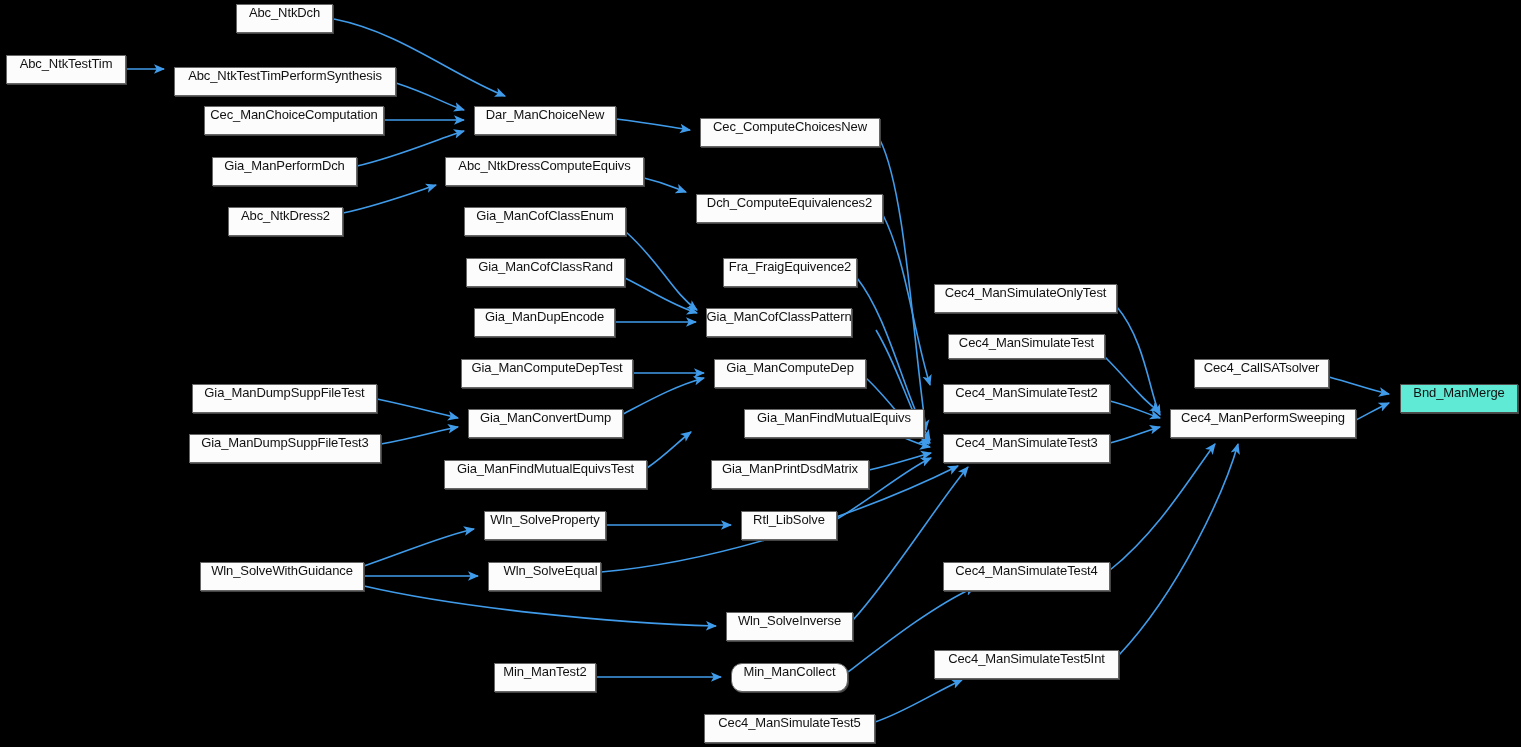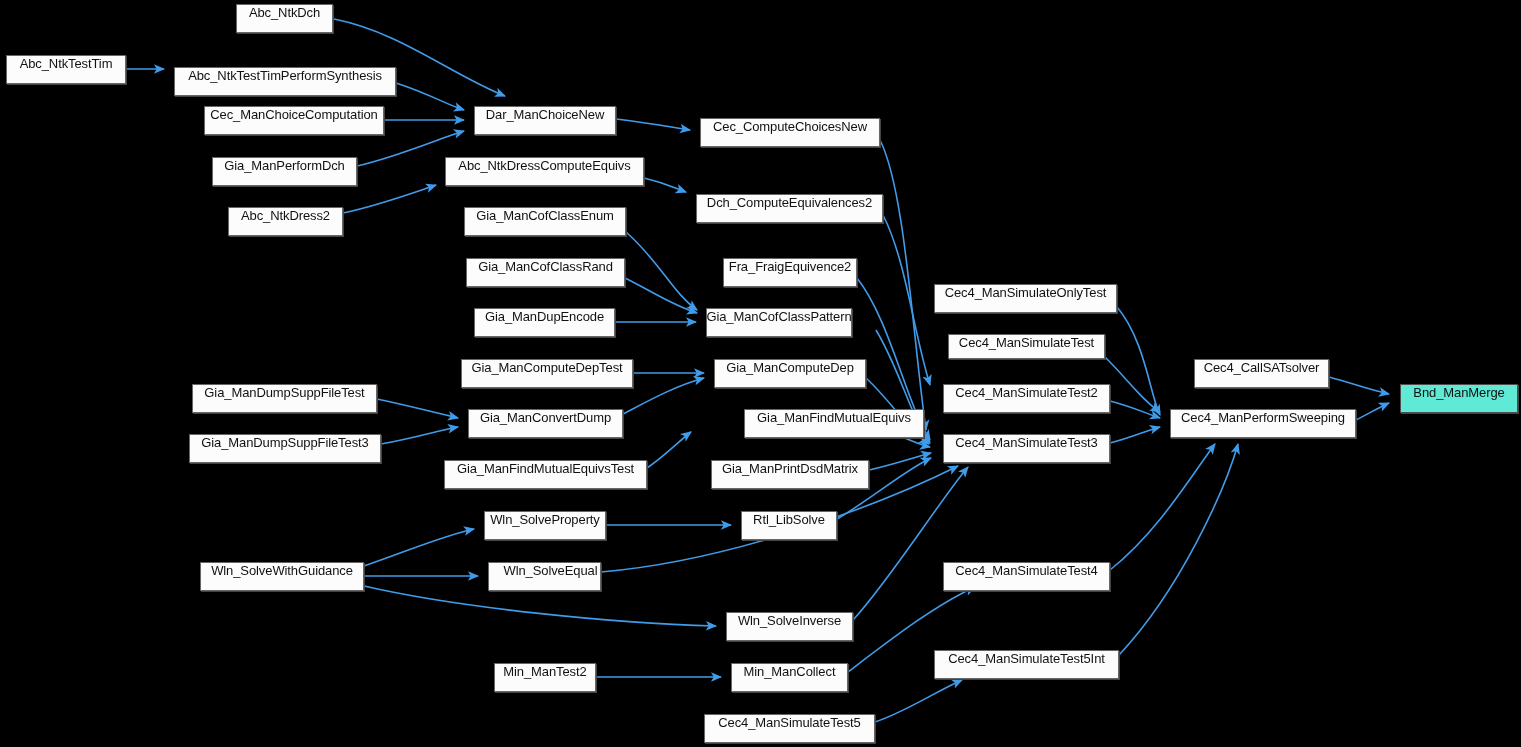--- a/index.html
+++ b/index.html
@@ -175,20 +175,20 @@
       </div>
       <div class="node" style="left: 726px; top: 612px; width: 127px; height: 29px;">
         <span>Wln_SolveInverse</span>
       </div>
       <div class="node" style="left: 934px; top: 650px; width: 185px; height: 29px;">
         <span>Cec4_ManSimulateTest5Int</span>
       </div>
       <div class="node" style="left: 494px; top: 663px; width: 102px; height: 29px;">
         <span>Min_ManTest2</span>
       </div>
-      <div class="node" style="left: 731px; top: 663px; width: 117px; height: 29px;">
+      <div class="node" style="left: 731px; top: 663px; width: 117px; height: 29px; border-radius: 11px;">
         <span>Min_ManCollect</span>
       </div>
       <div class="node" style="left: 704px; top: 714px; width: 171px; height: 29px;">
         <span>Cec4_ManSimulateTest5</span>
       </div>
     </div>
 </div>
 
 </body></html>

